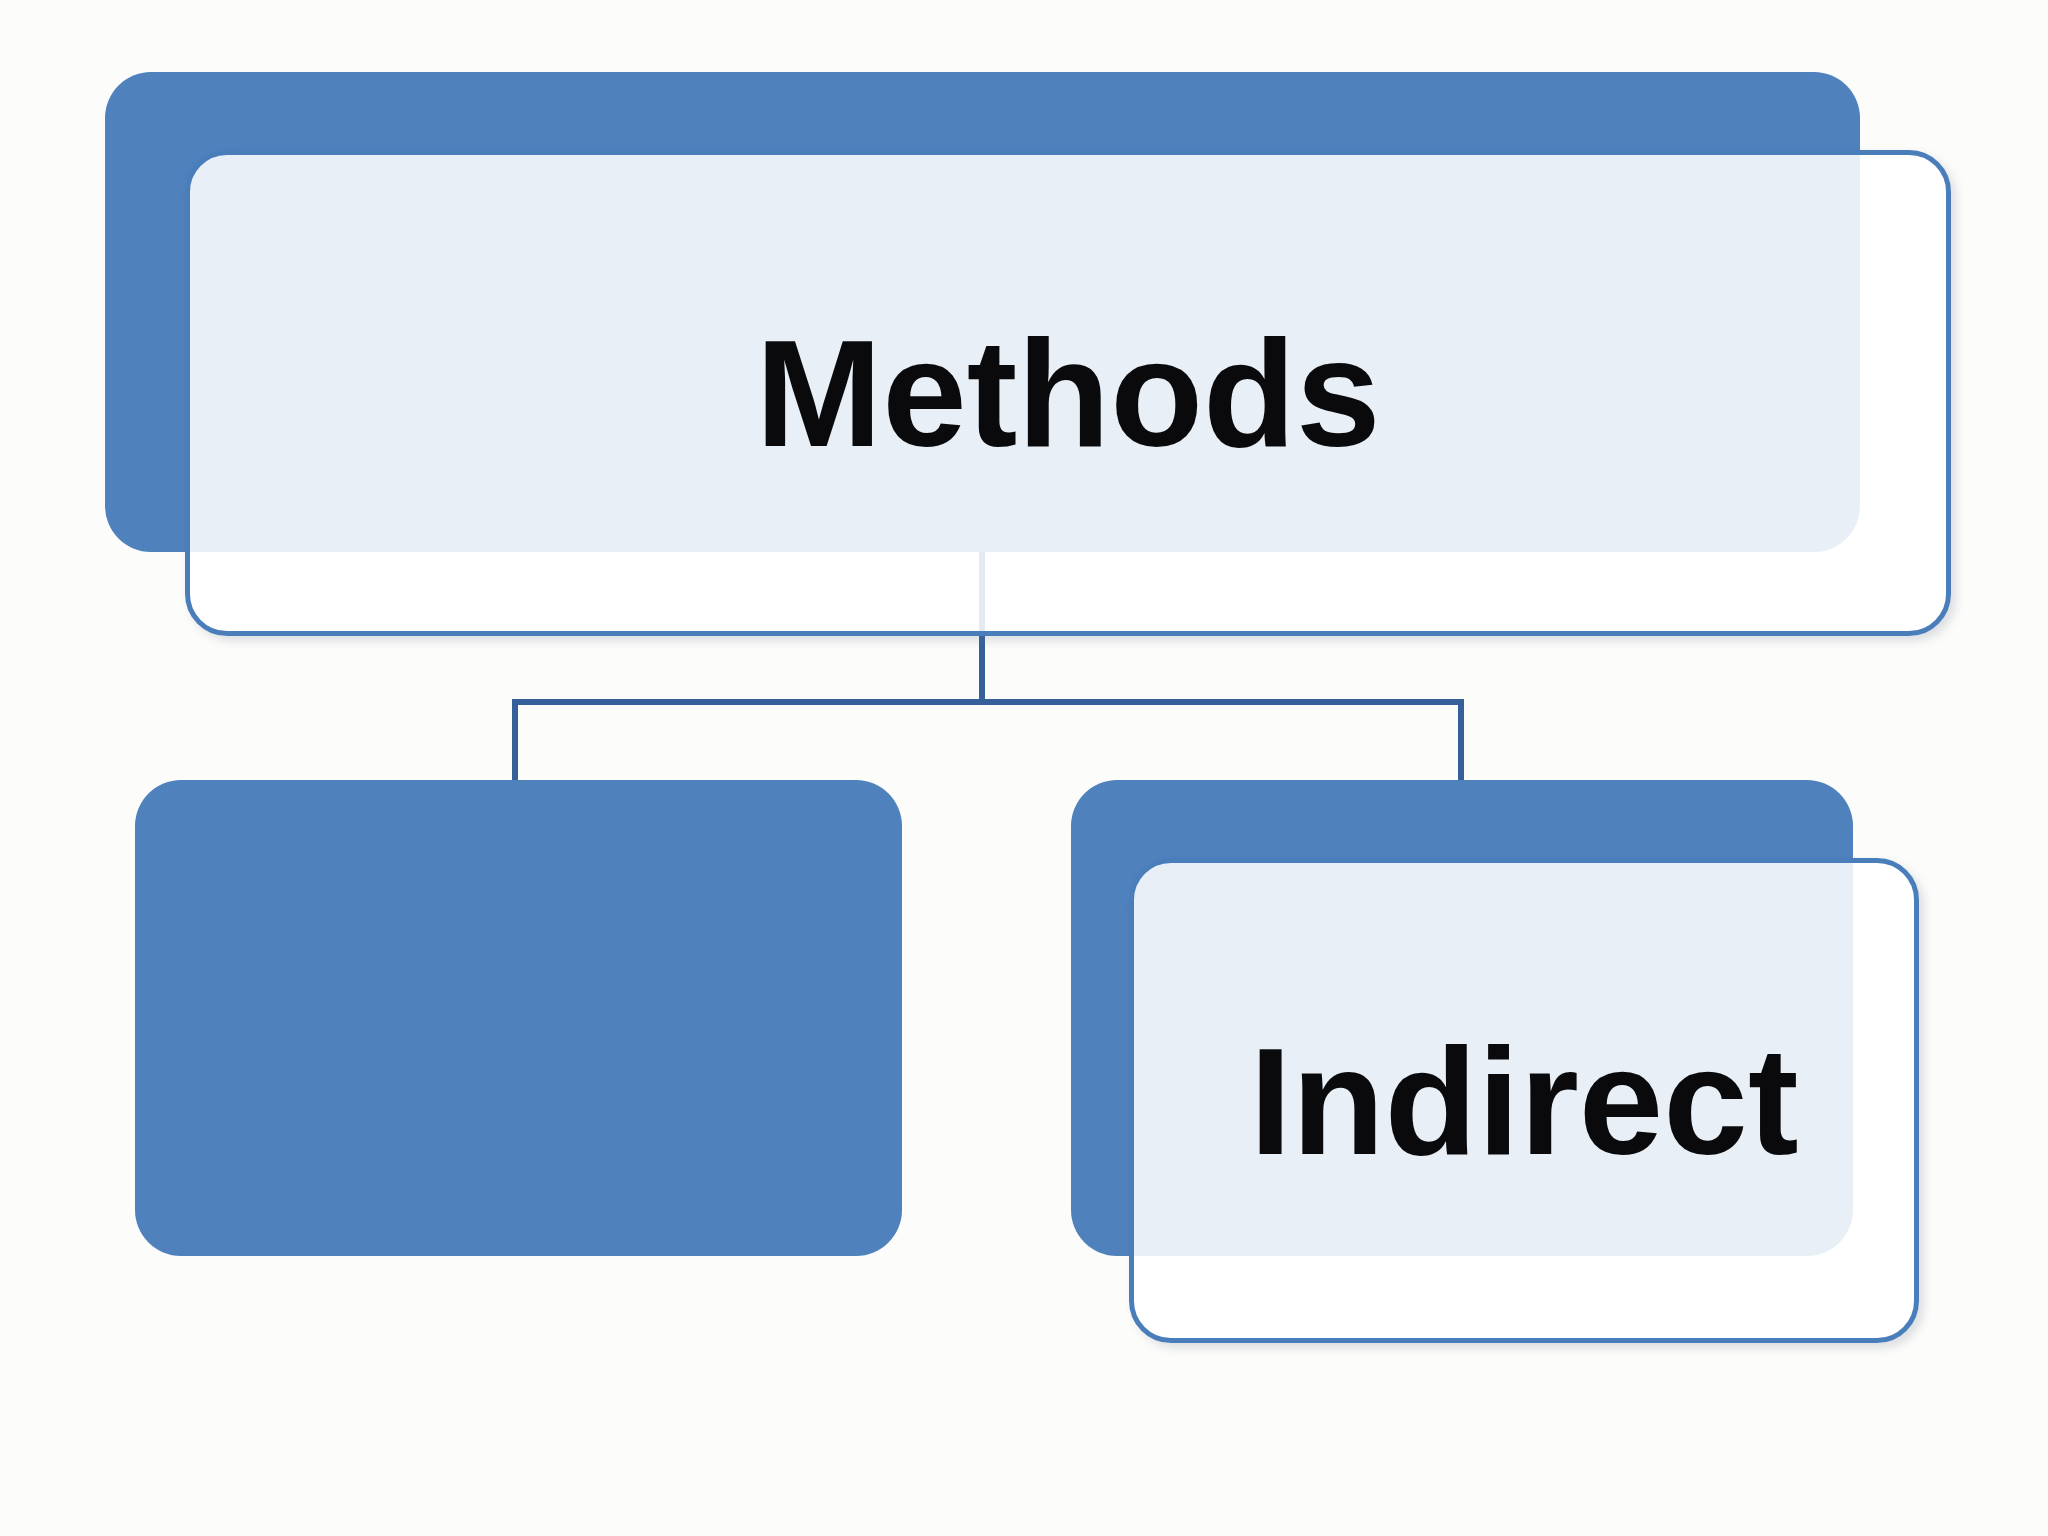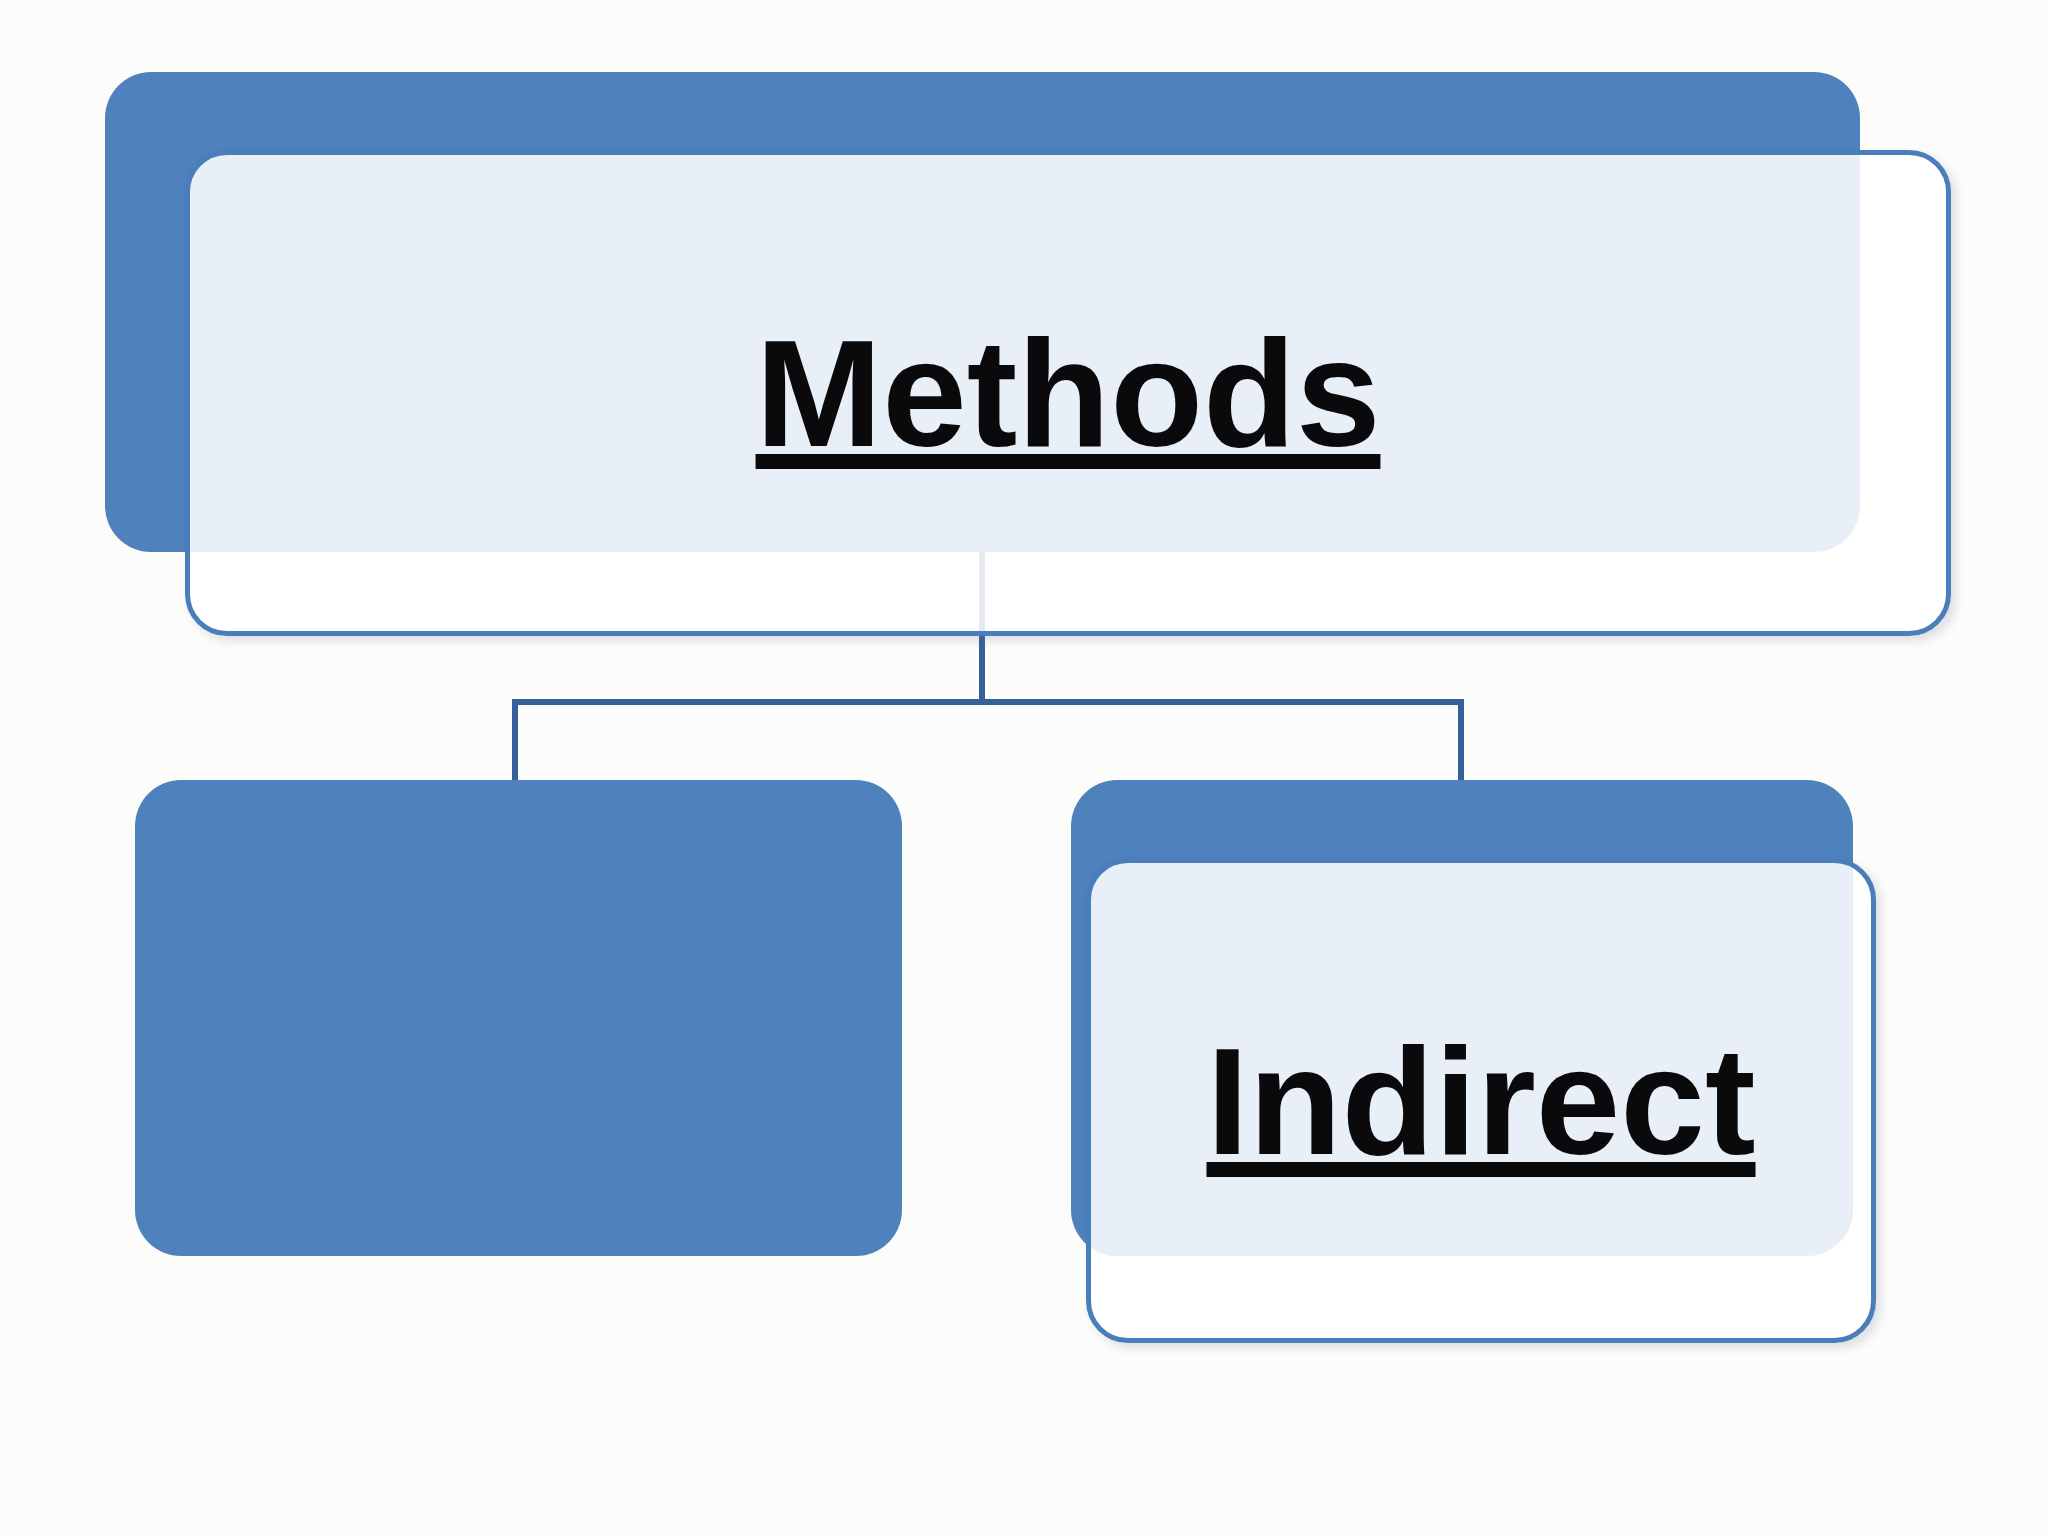--- a/index.html
+++ b/index.html
@@ -51,31 +51,30 @@
     align-items:center;
     justify-content:center;
     box-sizing:border-box;
   }
   .node-label{
     font-size:152px;
     font-weight:700;
     line-height:1;
     color:var(--text);
     white-space:nowrap;
-    text-decoration:underline;
   }
   
   .root-back { left:105px; top:72px;  width:1755px; height:480px; }
   .root-card { left:185px; top:150px; width:1766px; height:486px; }
   
   .direct-back { left:135px; top:780px; width:767px; height:476px; }
   .direct-card { left:219px; top:858px; width:768px; height:485px; }
   
   .indirect-back { left:1071px; top:780px; width:782px; height:476px; }
-  .indirect-card { left:1086px; top:858px; width:790px; height:485px; }
+  .indirect-card { left:1129px; top:858px; width:790px; height:485px; }
 </style>
 </head>
 <body>
 
 <div class="canvas">
 
   <svg class="connectors" viewBox="0 0 2048 1536" xmlns="http://www.w3.org/2000/svg">
     <path d="M982 540 L982 702
                                         M512 702 L1464 702
                                         M515 702 L515 783

